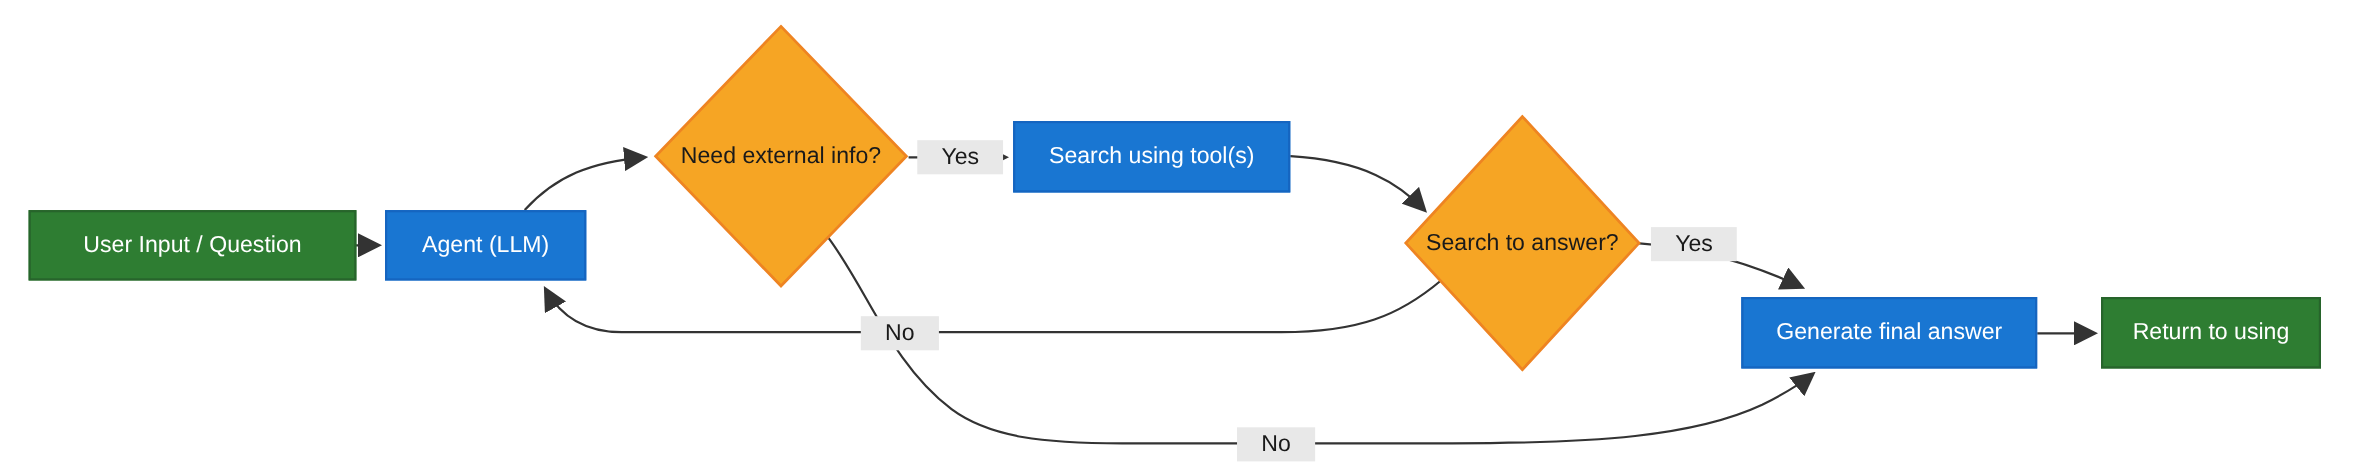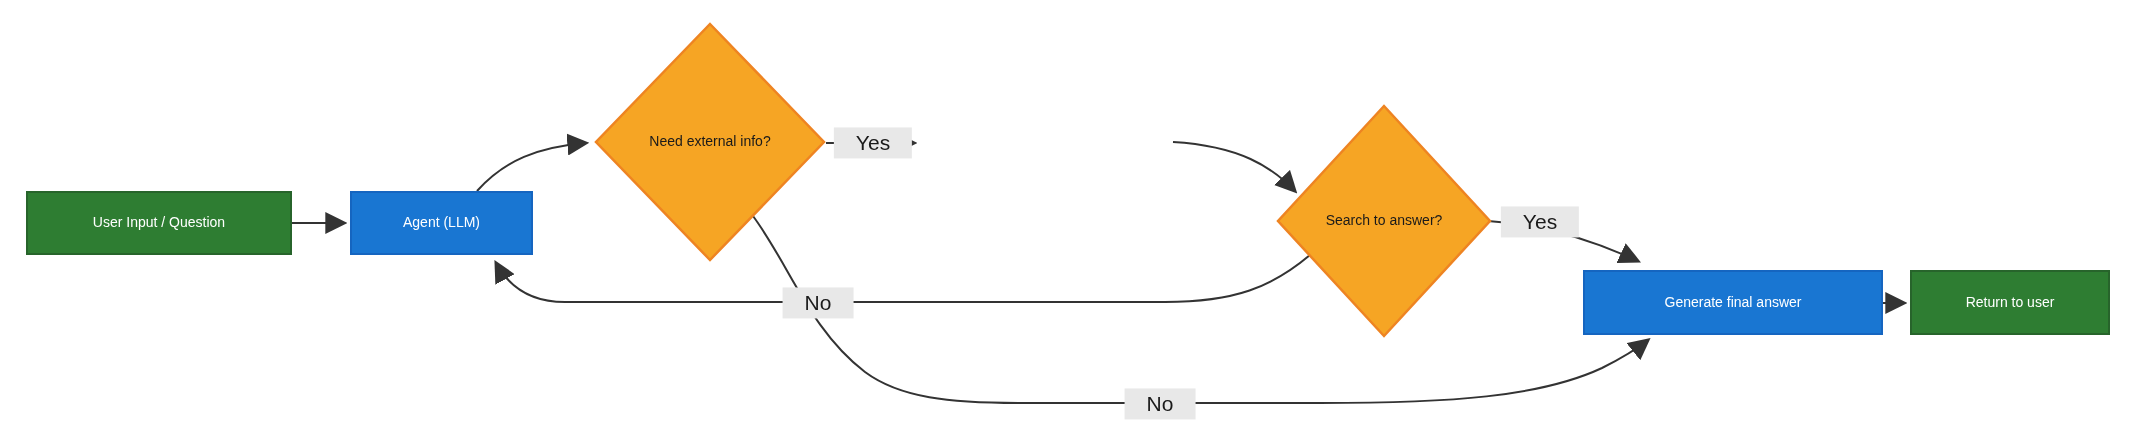--- a/index.html
+++ b/index.html
@@ -26,21 +26,21 @@
     stroke-width: 2;
   }
   marker path { fill: var(--edge-line, #333); stroke: none; }
 
   .node {
     position: absolute;
     display: flex;
     align-items: center;
     justify-content: center;
     text-align: right;
-    font-size: 14px;
+    font-size: 21px;
     line-height: 1.25;
     box-sizing: border-box;
   }
   .node.rect-green {
     background: var(--green-fill, #2E7D32);
     border: 2px solid var(--green-border, #27642B);
     color: var(--node-text-light, #fff);
   }
   .node.rect-blue {
     background: var(--blue-fill, #1976D2);
@@ -96,49 +96,52 @@
 
     <path class="edge" d="M 1488 221 C 1545 225, 1595 241, 1638 261" marker-end="url(#arrow)"></path>
 
     <path class="edge" d="M 1310 255 C 1272 287, 1235 302, 1165 302 L 565 302 C 527 302, 507 283, 496 263" marker-end="url(#arrow)"></path>
 
     <path class="edge" d="M 753 216 C 790 266, 810 330, 865 372 C 900 398, 950 403, 1020 403 L 1320 403 C 1450 403, 1540 397, 1602 368 C 1622 358, 1638 348, 1648 340" marker-end="url(#arrow)"></path>
 
     <path class="edge" d="M 1852 303 H 1904" marker-end="url(#arrow)"></path>
   </svg>
 
-  <div class="node rect-green" style="left:26px; top:191px; width:266px; height:64px;">
+  <div class="node rect-green" style="left:26px; top:191px; width:298px; height:64px;">
     <span>User Input / Question</span>
   </div>
 
   <div class="node rect-blue" style="left:350px; top:191px; width:183px; height:64px;">
     <span>Agent (LLM)</span>
   </div>
 
   <div class="node diamond" style="left:594px; top:22px; width:232px; height:240px;">
     <svg width="232" height="240" viewBox="0 0 232 240">
       <polygon points="116,2 230,120 116,238 2,120"></polygon>
     </svg>
     <span class="diamond-label">Need external info?</span>
   </div>
 
+  <div class="node rect-blue" style="left:921px; top:110px; width:252px; height:65px;">
+    <span>Search using tool(s)</span>
+  </div>
 
   <div class="node diamond" style="left:1276px; top:104px; width:216px; height:234px;">
     <svg width="216" height="234" viewBox="0 0 216 234">
       <polygon points="108,2 214,117 108,232 2,117"></polygon>
     </svg>
     <span class="diamond-label">Search to answer?</span>
   </div>
 
-  <div class="node rect-blue" style="left:1583px; top:270px; width:300px; height:65px;">
+  <div class="node rect-blue" style="left:1583px; top:270px; width:269px; height:65px;">
     <span>Generate final answer</span>
   </div>
 
   <div class="node rect-green" style="left:1910px; top:270px; width:200px; height:65px;">
-    <span>Return to user</span>
+    <span>Return to using</span>
   </div>
 
   <div class="edge-label" style="left:873px; top:143px;">Yes</div>
 
   <div class="edge-label" style="left:1540px; top:222px;">Yes</div>
 
   <div class="edge-label" style="left:818px; top:303px;">No</div>
 
   <div class="edge-label" style="left:1160px; top:404px;">No</div>
 

